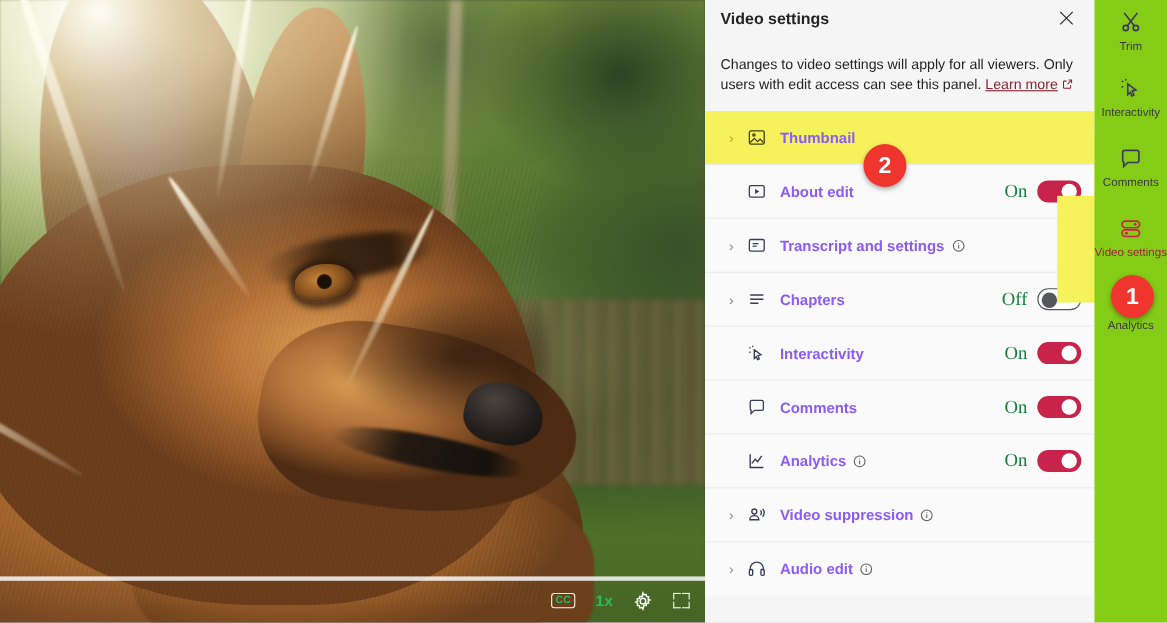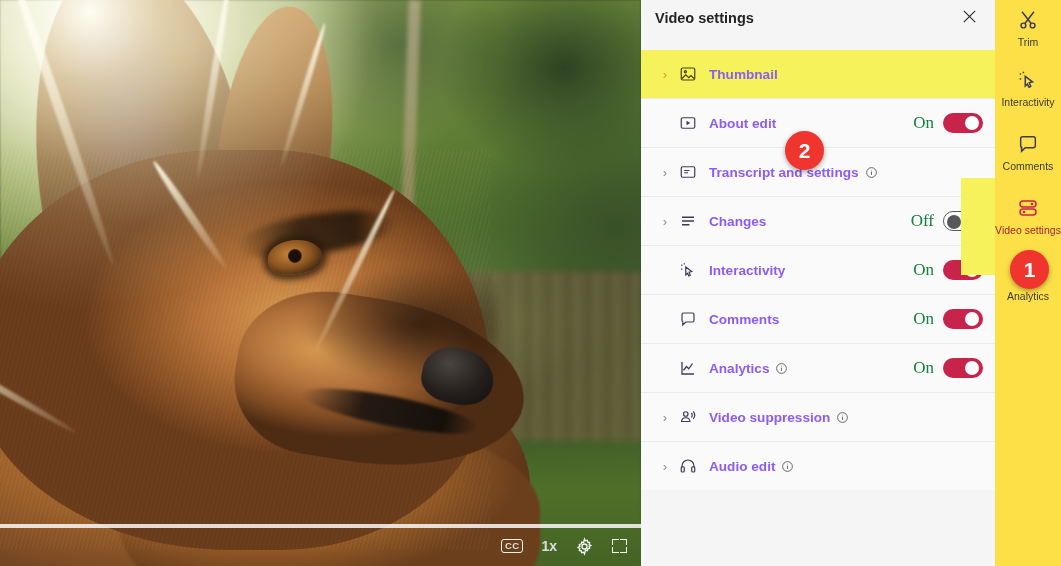--- a/index.html
+++ b/index.html
@@ -155,21 +155,21 @@
 
   
   #progress-track{
     position:absolute;left:0;bottom:38px;width:641px;height:4px;
     background:rgba(255,255,255,.82);
   }
   #controls-row{
     position:absolute;right:14px;bottom:6px;height:28px;
     display:flex;align-items:center;gap:18px;
   }
-  .ctl{color:#e5e5e5;opacity:.95;display:flex;align-items:flex-start;justify-content:center;cursor:pointer;}
+  .ctl{color:#22c55e;opacity:.95;display:flex;align-items:flex-start;justify-content:center;cursor:pointer;}
   .cc-box{
     border:1.6px solid #fff;border-radius:3px;font-size:9.5px;font-weight:700;
     letter-spacing:.4px;padding:1px 3px;line-height:1.05;
   }
   .speed{font-size:14px;font-weight:700;font-family:"Liberation Sans",sans-serif;}
   .fs-box{position:relative;width:15px;height:14px;}
   .fs-box i{position:absolute;width:6px;height:5px;border:1.6px solid #fff;}
   .fs-box i:nth-child(1){left:0;top:0;border-right:none;border-bottom:none;}
   .fs-box i:nth-child(2){right:0;top:0;border-left:none;border-bottom:none;}
   .fs-box i:nth-child(3){left:0;bottom:0;border-right:none;border-top:none;}
@@ -235,21 +235,21 @@
     z-index:40;
   }
   #badge-2{left:785px;top:131px;width:39px;height:39px;font-size:21px;}
   #badge-1{left:1010px;top:250px;width:39px;height:39px;font-size:21px;}
   #hl-bridge-b{position:absolute;left:961px;top:178px;width:100px;height:97px;background:#f6f25b;z-index:5;}
   #hl-row-ext{position:absolute;left:995px;top:121px;width:66px;height:57px;background:#f6f25b;z-index:5;}
 
   
   #rail{
     position:absolute;left:995px;top:0;width:66px;height:566px;
-    background:#fde047;z-index:10;
+    background:#84cc16;z-index:10;
   }
   .rail-item{
     position:absolute;left:0;width:66px;height:66px;
     display:flex;flex-direction:column;align-items:center;justify-content:center;
     gap:3px;cursor:pointer;
   }
   .rail-ico{color:#3b3a5a;display:flex;align-items:center;justify-content:center;height:28px;}
   .rail-lbl{font-size:10.5px;color:#3a3a3a;text-align:center;line-height:11.5px;}
   .rail-item.active .rail-ico{color:#c8234a;}
   .rail-item.active .rail-lbl{color:#9b2338;}
@@ -324,20 +324,27 @@
 
     <div id="panel-header">
       <div id="panel-title">Video settings</div>
       <div id="close-btn">
         <svg width="17" height="17" viewBox="0 0 24 24" stroke="#242424" stroke-width="1.5" fill="none">
           <path d="M4 4 L20 20 M20 4 L4 20"></path>
         </svg>
       </div>
     </div>
 
+    <div id="panel-desc">
+      <span>Changes to video settings will apply for all viewers. Only users with edit access can see this panel. </span><a href="#">Learn more</a><span class="ext-ico"><svg width="11" height="11" viewBox="0 0 24 24" fill="none" stroke="#8a2433" stroke-width="2">
+            <path d="M14 4h6v6"></path>
+            <path d="M20 4l-8 8"></path>
+            <path d="M18 14v5a1 1 0 0 1-1 1H5a1 1 0 0 1-1-1V7a1 1 0 0 1 1-1h5"></path>
+          </svg></span>
+    </div>
 
     <div id="rows">
 
       <div class="row hl">
         <div class="chev">›</div>
         <div class="ricon">
           <svg width="18" height="18" viewBox="0 0 24 24" fill="none" stroke="currentColor" stroke-width="1.6">
             <rect x="3" y="4" width="18" height="16" rx="2"></rect>
             <circle cx="8.5" cy="9" r="1.4"></circle>
             <path d="M4 18l5-5 4 4 3-3 4 4"></path>
@@ -381,21 +388,21 @@
         </span>
       </div>
 
       <div class="row">
         <div class="chev">›</div>
         <div class="ricon">
           <svg width="18" height="18" viewBox="0 0 24 24" fill="none" stroke="currentColor" stroke-width="1.7">
             <path d="M4 7h16M4 12h16M4 17h10"></path>
           </svg>
         </div>
-        <div class="rlabel">Changes</div>
+        <div class="rlabel">Chapters</div>
         <div class="rright">
           <span class="state">Off</span>
           <span class="toggle off">
               <span class="knob"></span>
             </span>
         </div>
       </div>
 
       <div class="row">
         <div class="chev blank">›</div>

